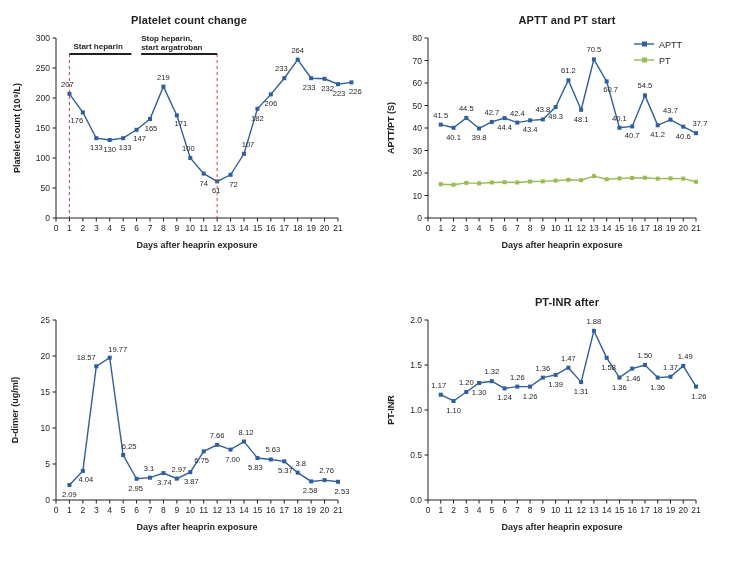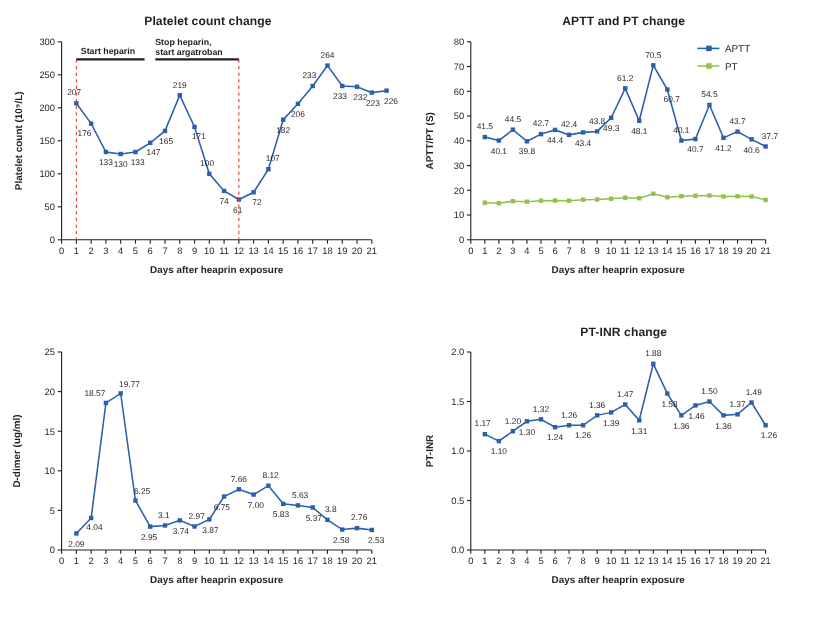--- a/index.html
+++ b/index.html
@@ -150,21 +150,21 @@
         <line x1="217.14285714285714" y1="54" x2="217.14285714285714" y2="218" stroke="#e8392e" stroke-width="1" stroke-dasharray="3,3"></line>
         <line x1="69.42857142857143" y1="54" x2="131.42857142857144" y2="54" stroke="#231f20" stroke-width="2"></line>
         <line x1="141.14285714285714" y1="54" x2="217.14285714285714" y2="54" stroke="#231f20" stroke-width="2"></line>
         <text x="73.42857142857143" y="49" class="annot">Start heparin</text>
         <text x="141.14285714285714" y="41" class="annot">Stop heparin,</text>
         <text x="141.14285714285714" y="50" class="annot">start argatroban</text>
       </svg>
   </div>
 
   <div class="panel">
-    <div class="title">APTT and PT change</div>
+    <div class="title">APTT and PT start</div>
     <svg class="plot" id="svg-aptt" width="378" height="282">
         <line x1="50" y1="218" x2="318" y2="218" stroke="#231f20" stroke-width="1"></line>
         <line x1="50" y1="38" x2="50" y2="218" stroke="#231f20" stroke-width="1"></line>
         <line x1="50" y1="218" x2="50" y2="221.5" stroke="#231f20" stroke-width="1"></line>
         <text x="50" y="231" text-anchor="middle" class="tick">0</text>
         <line x1="62.76190476190476" y1="218" x2="62.76190476190476" y2="221.5" stroke="#231f20" stroke-width="1"></line>
         <text x="62.76190476190476" y="231" text-anchor="middle" class="tick">1</text>
         <line x1="75.52380952380952" y1="218" x2="75.52380952380952" y2="221.5" stroke="#231f20" stroke-width="1"></line>
         <text x="75.52380952380952" y="231" text-anchor="middle" class="tick">2</text>
         <line x1="88.28571428571429" y1="218" x2="88.28571428571429" y2="221.5" stroke="#231f20" stroke-width="1"></line>
@@ -401,21 +401,21 @@
         <text x="272.8571428571429" y="170.464" text-anchor="middle" class="dlabel">5.63</text>
         <text x="285.2857142857143" y="191.336" text-anchor="middle" class="dlabel">5.37</text>
         <text x="300.7142857142857" y="183.64" text-anchor="middle" class="dlabel">3.8</text>
         <text x="310.1428571428571" y="211.424" text-anchor="middle" class="dlabel">2.58</text>
         <text x="326.57142857142856" y="191.128" text-anchor="middle" class="dlabel">2.76</text>
         <text x="342" y="211.784" text-anchor="middle" class="dlabel">2.53</text>
       </svg>
   </div>
 
   <div class="panel">
-    <div class="title">PT-INR change</div>
+    <div class="title">PT-INR after</div>
     <svg class="plot" id="svg-inr" width="378" height="282">
         <line x1="50" y1="218" x2="318" y2="218" stroke="#231f20" stroke-width="1"></line>
         <line x1="50" y1="38" x2="50" y2="218" stroke="#231f20" stroke-width="1"></line>
         <line x1="50" y1="218" x2="50" y2="221.5" stroke="#231f20" stroke-width="1"></line>
         <text x="50" y="231" text-anchor="middle" class="tick">0</text>
         <line x1="62.76190476190476" y1="218" x2="62.76190476190476" y2="221.5" stroke="#231f20" stroke-width="1"></line>
         <text x="62.76190476190476" y="231" text-anchor="middle" class="tick">1</text>
         <line x1="75.52380952380952" y1="218" x2="75.52380952380952" y2="221.5" stroke="#231f20" stroke-width="1"></line>
         <text x="75.52380952380952" y="231" text-anchor="middle" class="tick">2</text>
         <line x1="88.28571428571429" y1="218" x2="88.28571428571429" y2="221.5" stroke="#231f20" stroke-width="1"></line>

